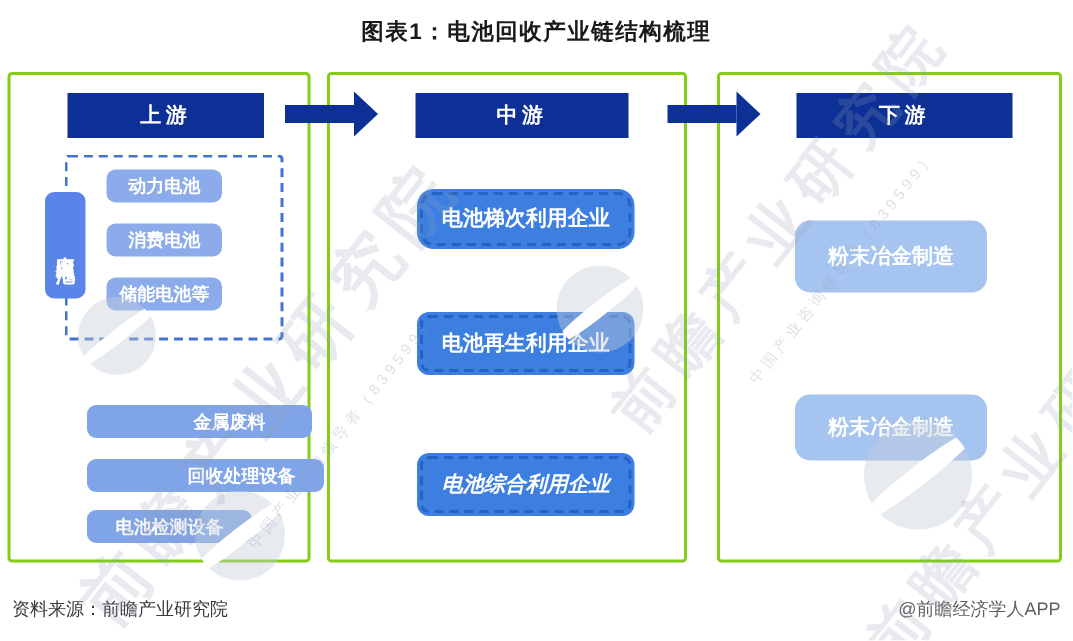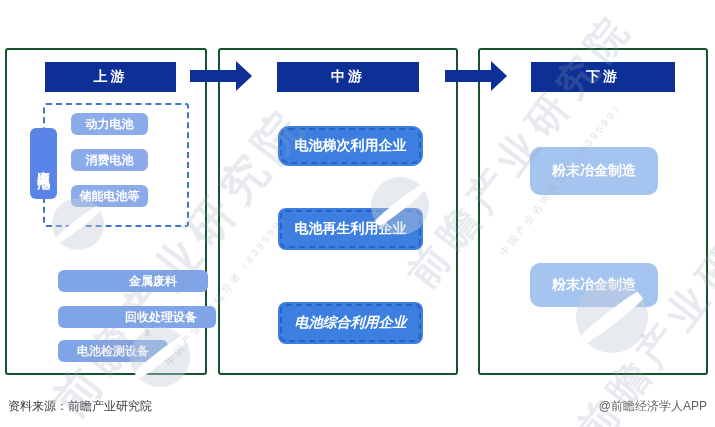--- a/index.html
+++ b/index.html
@@ -7,21 +7,21 @@
     position:relative;width:715px;height:427px;background:#ffffff;overflow:hidden;
     font-family:"Liberation Sans",sans-serif;
   }
   .fig-title{
     position:absolute;top:12px;left:0;width:715px;text-align:center;
     font-size:15px;font-weight:bold;color:#1a1a1a;letter-spacing:1px;
   }
   
   .panel{
     position:absolute;top:48px;height:323px;background:#fff;
-    border:2px solid #14532d;border-radius:3px;
+    border:2px solid #84cc16;border-radius:3px;
   }
   .panel.p1{left:5px;width:198px;}
   .panel.p2{left:218px;width:236px;}
   .panel.p3{left:478px;width:226px;}
   .col-header{
     position:absolute;top:12px;height:30px;background:#0c3095;color:#fff;
     font-size:14px;font-weight:bold;letter-spacing:3px;
     display:flex;align-items:center;justify-content:center;
   }
   .p1 .col-header{left:38px;width:131px;}
@@ -82,20 +82,21 @@
   .wmc1{left:130px;top:327px;width:60px;height:60px;}
   .wmc2{left:371px;top:177px;width:58px;height:58px;}
   .wmc3{left:576px;top:281px;width:72px;height:72px;}
   .wmc4{left:52px;top:198px;width:52px;height:52px;}
 </style>
 </head>
 <body>
 
 <div class="stage">
 
+  <div class="fig-title">图表1：电池回收产业链结构梳理</div>
 
   <div class="panel p1">
     <div class="col-header">上游</div>
     <div class="dashed-box"></div>
     <div class="waste-tag">废旧电池</div>
     <div class="node node-sm ns0">动力电池</div>
     <div class="node node-sm ns1">消费电池</div>
     <div class="node node-sm ns2">储能电池等</div>
     <div class="node node-low nl1">金属废料</div>
     <div class="node node-low nl2">回收处理设备</div>

